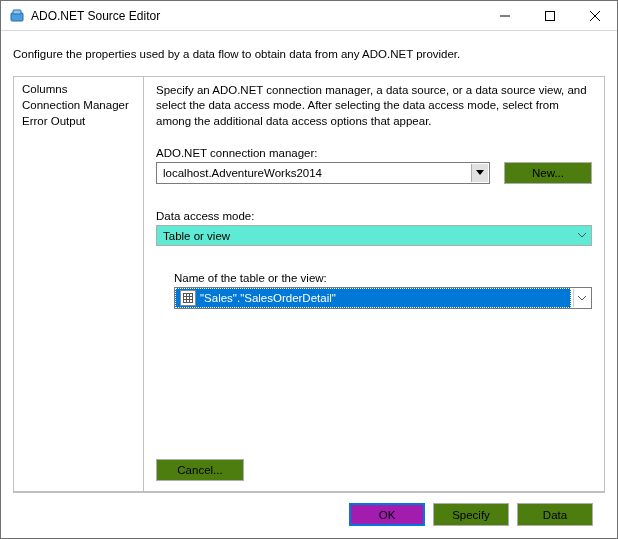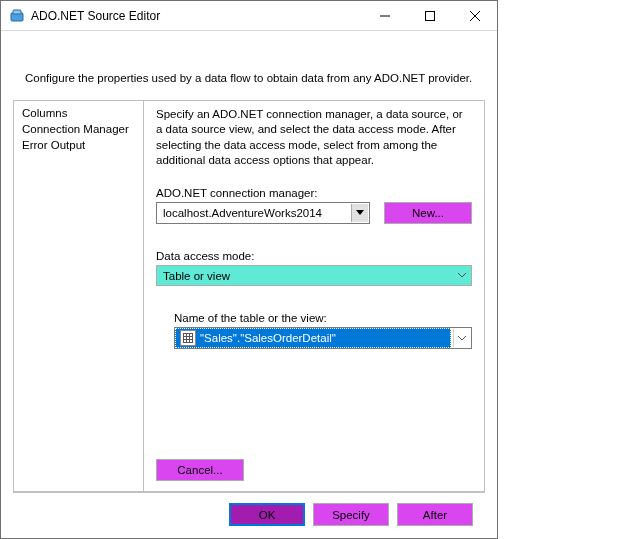--- a/index.html
+++ b/index.html
@@ -1,37 +1,37 @@
 <!DOCTYPE html>
 <html><head>
 <meta charset="utf-8">
 <style>
   * { box-sizing: border-box; }
   html, body { margin: 0; padding: 0; font-family: "Segoe UI", Tahoma, sans-serif; font-size: 11.5px; color: #000; background: #fff; }
-  .window { width: 498px; height: 539px; border: 1px solid #707070; background: #fff; display: flex; flex-direction: column; gap: 24px; }
+  .window { width: 618px; height: 539px; border: 1px solid #707070; background: #fff; display: flex; flex-direction: column; }
   .titlebar { height: 30px; display: flex; align-items: center; padding: 0 0 0 8px; border-bottom: 1px solid #d9d9d9; }
   .titlebar .icon { width: 16px; height: 16px; margin-right: 6px; display: flex; align-items: center; justify-content: center; }
   .titlebar .title { flex: 1; font-size: 12px; }
   .sysbtns { display: flex; height: 100%; }
   .sysbtn { width: 45px; display: flex; align-items: center; justify-content: center; }
   .sysbtn svg { display: block; }
   .content { flex: 1; padding: 12px 12px 0 12px; display: flex; flex-direction: column; }
-  .intro { margin: 4px 2px 14px 12px; line-height: 1.3; }
+  .intro { margin: 4px 2px 14px 0; line-height: 1.3; }
   .main { flex: 1; display: flex; border: 1px solid #c0c0c0; }
   .sidebar { width: 130px; border-right: 1px solid #c0c0c0; padding: 4px 0; background: #fff; }
   .side-item { padding: 2px 8px; cursor: default; }
   .panel { flex: 1; padding: 6px 12px 10px 12px; display: flex; flex-direction: column; }
   .desc { line-height: 1.35; margin-bottom: 18px; }
   .label { margin-bottom: 3px; }
   .row { display: flex; align-items: center; margin-bottom: 26px; }
   .combo { position: relative; flex: 1; height: 22px; border: 1px solid #7a7a7a; background: #fff; display: flex; align-items: center; padding: 0 20px 0 6px; }
   .combo .arrow { position: absolute; right: 1px; top: 1px; bottom: 1px; width: 17px; background: #e1e1e1; border-left: 1px solid #acacac; display: flex; align-items: center; justify-content: center; }
   .combo.soft { border-color: #adadad; height: 21px; background: #5eead4; }
   .combo.soft .arrow { background: transparent; border-left: none; }
-  .btn { height: 22px; min-width: 78px; padding: 0 14px; border: 1px solid #adadad; background: #d946ef; display: inline-flex; align-items: center; justify-content: center; cursor: default; }
+  .btn { height: 22px; min-width: 78px; padding: 0 14px; border: 1px solid #adadad; background: #4d7c0f; display: inline-flex; align-items: center; justify-content: center; cursor: default; }
   .btn.small { min-width: 88px; }
   .indent { margin-left: 18px; display: flex; flex-direction: column; }
   .table-combo { position: relative; height: 22px; border: 1px solid #7a7a7a; background: #fff; display: flex; align-items: center; padding: 0 20px 0 0; }
   .table-sel { flex: 1; height: 100%; background: #0078d7; color: #fff; display: flex; align-items: center; padding-left: 4px; border: 1px dotted #fff; margin: 0; }
   .table-sel .ticon { width: 16px; height: 16px; margin-right: 4px; background: #fff; border: 1px solid #888; display: inline-flex; align-items: center; justify-content: center; }
   .table-combo .arrow { position: absolute; right: 1px; top: 1px; bottom: 1px; width: 17px; border-left: 1px solid #cfcfcf; display: flex; align-items: center; justify-content: center; }
   .spacer { flex: 1; }
   .footer { border-top: 1px solid #c0c0c0; padding: 10px 12px 12px 0; display: flex; justify-content: flex-end; gap: 8px; }
   .footer .btn { min-width: 76px; height: 23px; }
   .btn.primary { border: 1px solid #0078d7; box-shadow: inset 0 0 0 1px #0078d7; background: #a21caf; }
@@ -136,17 +136,17 @@
 
         <div>
           <div class="btn small">Cancel...</div>
         </div>
       </div>
     </div>
 
     <div class="footer">
       <div class="btn primary">OK</div>
       <div class="btn">Specify</div>
-      <div class="btn">After</div>
+      <div class="btn">Data</div>
     </div>
   </div>
 
 </div>
 
 </body></html>

